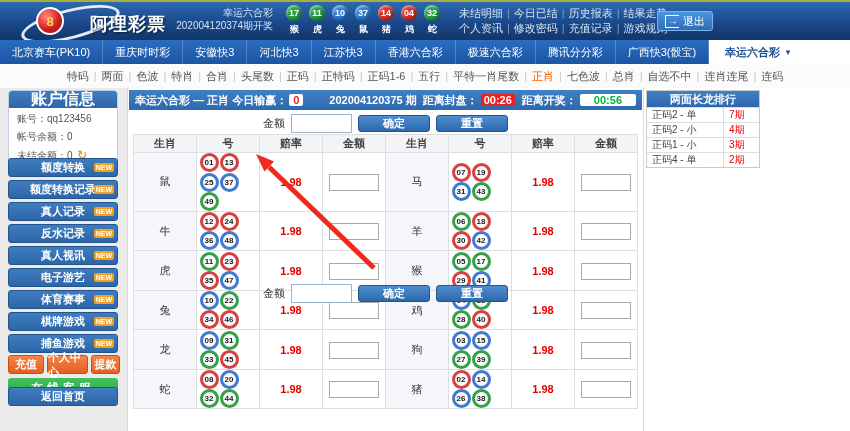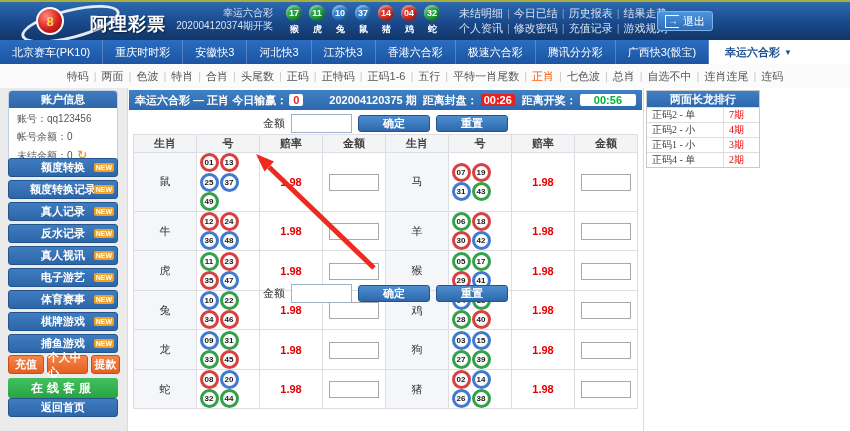--- a/index.html
+++ b/index.html
@@ -46,37 +46,37 @@
   .bet-nav{position:absolute;left:0;top:64px;width:850px;height:24px;background:#fbfbfb;
            display:flex;align-items:center;justify-content:center;font-size:11px;color:#555;}
   .bet-link{margin:0 5px;cursor:pointer;white-space:nowrap;}
   .bet-link.active{color:#ff5a00;}
   .bet-sep{color:#c9c9c9;}
   
   .sidebar-col{position:absolute;left:0;top:88px;width:127px;height:343px;background:#ebebeb;}
   .account{position:absolute;left:8px;top:2px;width:110px;background:#fff;
            border:1px solid #c0d0e2;border-radius:4px;box-sizing:border-box;padding-bottom:5px;}
   .account-title{height:17px;background:linear-gradient(#3f7cc0,#2e66a8);border-radius:3px 3px 0 0;
-                 color:#fff;font-weight:bold;font-size:11px;display:flex;align-items:center;justify-content:center;}
+                 color:#fff;font-weight:bold;font-size:16px;display:flex;align-items:center;justify-content:center;}
   .account-line{font-size:10px;color:#555;padding:4px 0 0 8px;white-space:nowrap;}
   .refresh{color:#f59b22;font-weight:bold;font-size:12px;margin-left:2px;cursor:pointer;}
   .side-menu{position:absolute;left:8px;top:70px;width:110px;}
   .side-btn{position:relative;height:19px;margin-bottom:3px;border-radius:3px;cursor:pointer;
             background:linear-gradient(#3f7cc0,#2d66a8);border:1px solid #24548c;box-sizing:border-box;
             color:#fff;font-weight:bold;font-size:11px;display:flex;align-items:center;justify-content:center;}
   .new-badge{position:absolute;right:3px;top:4px;background:#f0a225;color:#fff;font-size:7px;
              font-weight:bold;border-radius:2px;padding:0 2px;line-height:9px;}
   .quick-row{position:absolute;left:8px;top:267px;width:112px;display:flex;gap:3px;}
   .quick-btn{height:19px;border-radius:3px;cursor:pointer;box-sizing:border-box;
              background:linear-gradient(#f5854a,#e45f1f);border:1px solid #c84e12;
              color:#fff;font-weight:bold;font-size:11px;display:flex;align-items:center;justify-content:center;}
   .service{position:absolute;left:8px;top:290px;width:110px;height:20px;border-radius:3px;cursor:pointer;
            background:linear-gradient(#43c15e,#28a344);color:#fff;font-weight:bold;font-size:12px;
            letter-spacing:4px;display:flex;align-items:center;justify-content:center;}
-  .home{position:absolute;left:8px;top:310px;width:110px;height:19px;border-radius:3px;cursor:pointer;
+  .home{position:absolute;left:8px;top:299px;width:110px;height:19px;border-radius:3px;cursor:pointer;
         background:linear-gradient(#3f7cc0,#2d66a8);border:1px solid #24548c;box-sizing:border-box;
         color:#fff;font-weight:bold;font-size:11px;display:flex;align-items:center;justify-content:center;}
   
   .main-panel{position:absolute;left:127px;top:88px;width:517px;height:343px;background:#fff;
               border-left:1px solid #dadada;border-right:1px solid #dadada;box-sizing:border-box;}
   .main-header{position:absolute;left:1px;top:2px;width:513px;height:20px;box-sizing:border-box;
                background:linear-gradient(#4080c4,#2d68ad);color:#fff;font-size:11px;font-weight:bold;
                display:flex;align-items:center;padding:0 6px;white-space:nowrap;}
   .mh-spacer{flex:1;}
   .win-badge{background:#fff;color:#e82020;padding:0 4px;margin-left:2px;border-radius:2px;}
@@ -94,21 +94,21 @@
   td.zod{width:28px;background:#f5f6f9;text-align:center;color:#333;font-size:11px;height:19px;}
   td.nums{width:140px;padding:0 2px;}
   td.odds{width:34px;color:#e60000;font-weight:bold;text-align:center;font-size:11px;}
   td.amt{width:50px;text-align:center;}
   .cell-input{width:44px;height:13px;border:1px solid #a9a9a9;}
   .ball{display:inline-flex;width:13px;height:13px;border-radius:50%;border:3px solid #999;
         align-items:center;justify-content:center;font-size:8px;font-weight:bold;color:#1a1a1a;
         margin:0 0.5px;background:radial-gradient(circle at 35% 30%,#fff 55%,#ececec);vertical-align:middle;}
   .b-red{border-color:#d84040;} .b-blue{border-color:#3f79d0;} .b-green{border-color:#35a04a;}
   
-  .rank-panel{position:absolute;left:646px;top:90px;width:112px;background:#fff;border:1px solid #c9c9c9;font-family:Liberation Serif, serif;}
+  .rank-panel{position:absolute;left:646px;top:90px;width:112px;background:#fff;border:1px solid #c9c9c9;}
   .rank-title{height:16px;background:linear-gradient(#4080c4,#2d68ad);color:#fff;font-size:11px;
               font-weight:bold;text-align:center;line-height:16px;}
   .rank-row{display:flex;height:14px;border-top:1px solid #ddd;font-size:10px;align-items:center;}
   .rank-label{flex:1;padding-left:5px;color:#444;white-space:nowrap;}
   .rank-value{width:30px;color:#e60000;border-left:1px solid #ddd;padding-left:5px;height:100%;
               display:flex;align-items:center;}
   .arrow-svg{position:absolute;left:0;top:0;pointer-events:none;z-index:50;}
 </style>
 </head>
 <body>

